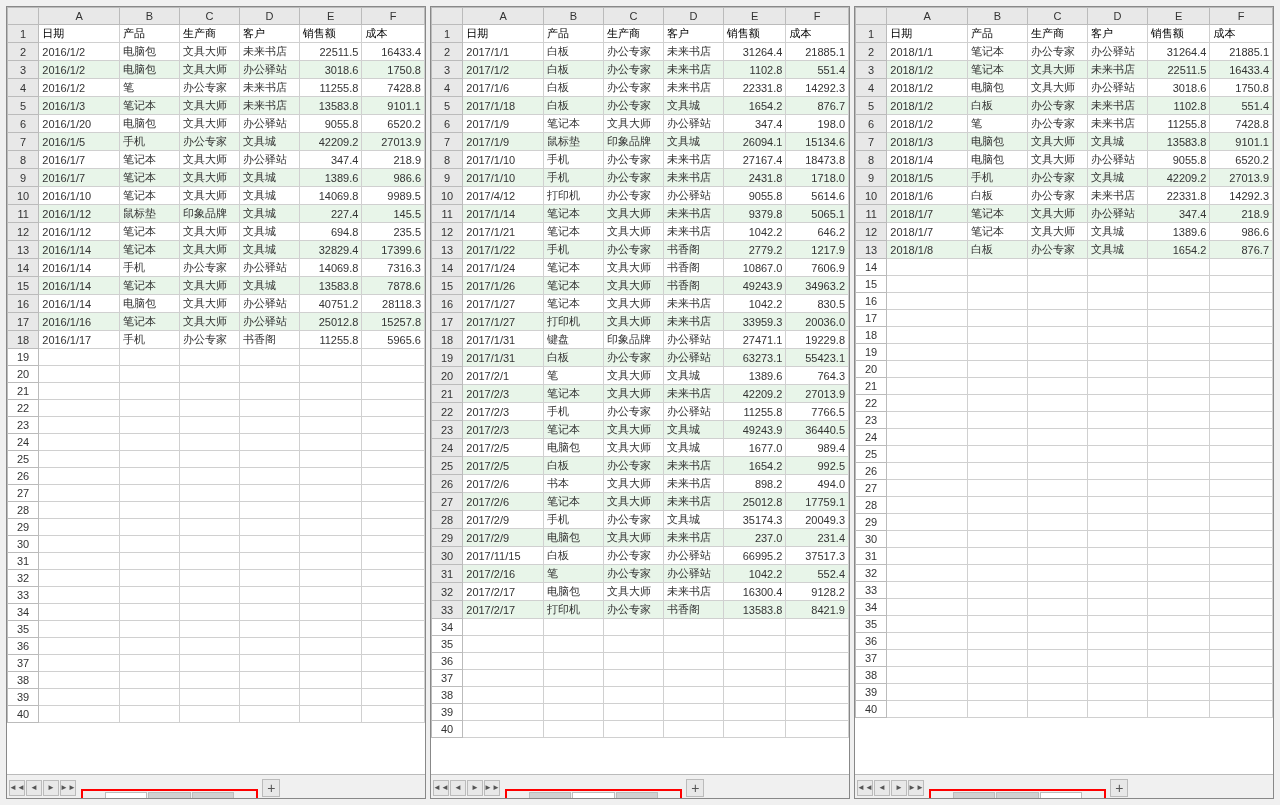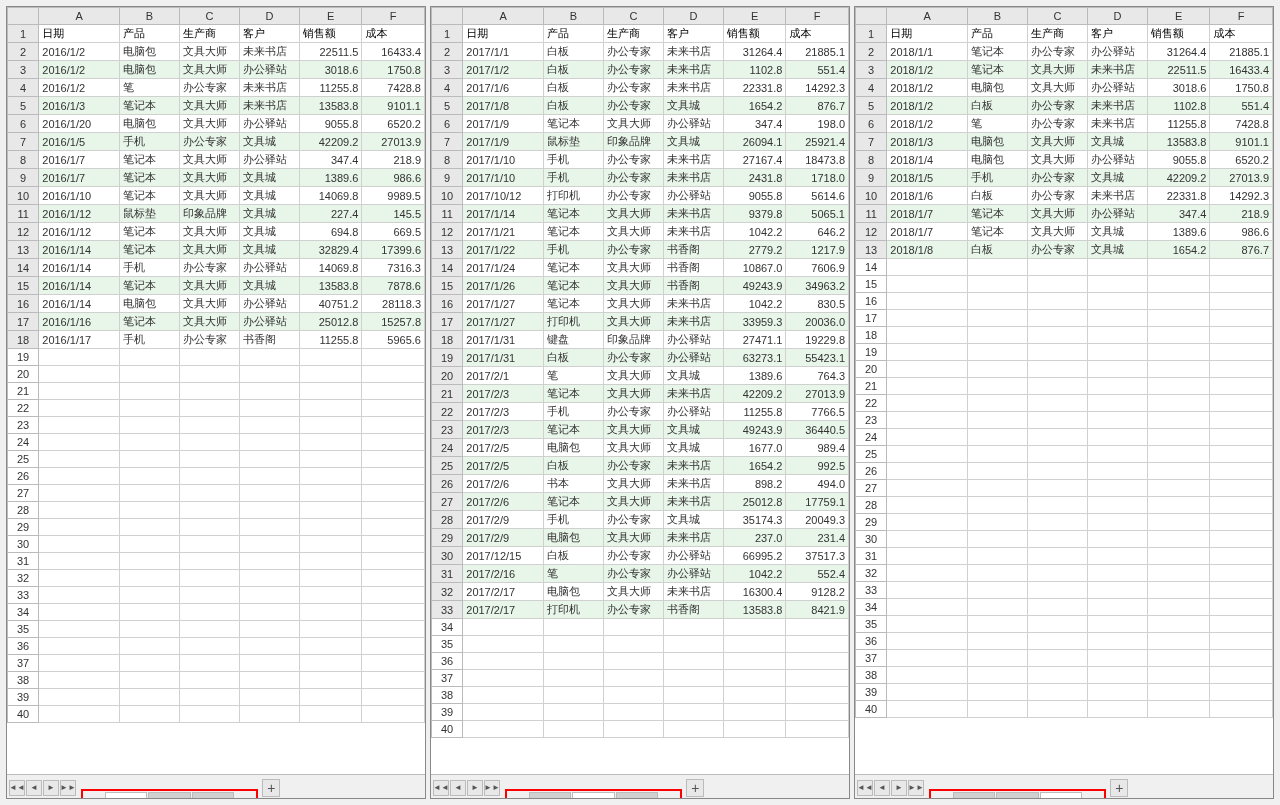--- a/index.html
+++ b/index.html
@@ -264,21 +264,21 @@
               <td class="data-cell num-cell">227.4</td>
               <td class="data-cell num-cell">145.5</td>
             </tr>
             <tr class="data-row">
               <td class="row-header">12</td>
               <td class="data-cell">2016/1/12</td>
               <td class="data-cell">笔记本</td>
               <td class="data-cell">文具大师</td>
               <td class="data-cell">文具城</td>
               <td class="data-cell num-cell">694.8</td>
-              <td class="data-cell num-cell">669.5</td>
+              <td class="data-cell num-cell">235.5</td>
             </tr>
             <tr class="data-row">
               <td class="row-header">13</td>
               <td class="data-cell">2016/1/14</td>
               <td class="data-cell">笔记本</td>
               <td class="data-cell">文具大师</td>
               <td class="data-cell">文具城</td>
               <td class="data-cell num-cell">32829.4</td>
               <td class="data-cell num-cell">17399.6</td>
             </tr>
@@ -597,21 +597,21 @@
               <td class="row-header">4</td>
               <td class="data-cell">2017/1/6</td>
               <td class="data-cell">白板</td>
               <td class="data-cell">办公专家</td>
               <td class="data-cell">未来书店</td>
               <td class="data-cell num-cell">22331.8</td>
               <td class="data-cell num-cell">14292.3</td>
             </tr>
             <tr class="data-row">
               <td class="row-header">5</td>
-              <td class="data-cell">2017/1/8</td>
+              <td class="data-cell">2017/1/18</td>
               <td class="data-cell">白板</td>
               <td class="data-cell">办公专家</td>
               <td class="data-cell">文具城</td>
               <td class="data-cell num-cell">1654.2</td>
               <td class="data-cell num-cell">876.7</td>
             </tr>
             <tr class="data-row">
               <td class="row-header">6</td>
               <td class="data-cell">2017/1/9</td>
               <td class="data-cell">笔记本</td>
@@ -620,21 +620,21 @@
               <td class="data-cell num-cell">347.4</td>
               <td class="data-cell num-cell">198.0</td>
             </tr>
             <tr class="data-row">
               <td class="row-header">7</td>
               <td class="data-cell">2017/1/9</td>
               <td class="data-cell">鼠标垫</td>
               <td class="data-cell">印象品牌</td>
               <td class="data-cell">文具城</td>
               <td class="data-cell num-cell">26094.1</td>
-              <td class="data-cell num-cell">25921.4</td>
+              <td class="data-cell num-cell">15134.6</td>
             </tr>
             <tr class="data-row">
               <td class="row-header">8</td>
               <td class="data-cell">2017/1/10</td>
               <td class="data-cell">手机</td>
               <td class="data-cell">办公专家</td>
               <td class="data-cell">未来书店</td>
               <td class="data-cell num-cell">27167.4</td>
               <td class="data-cell num-cell">18473.8</td>
             </tr>
@@ -642,21 +642,21 @@
               <td class="row-header">9</td>
               <td class="data-cell">2017/1/10</td>
               <td class="data-cell">手机</td>
               <td class="data-cell">办公专家</td>
               <td class="data-cell">未来书店</td>
               <td class="data-cell num-cell">2431.8</td>
               <td class="data-cell num-cell">1718.0</td>
             </tr>
             <tr class="data-row">
               <td class="row-header">10</td>
-              <td class="data-cell">2017/10/12</td>
+              <td class="data-cell">2017/4/12</td>
               <td class="data-cell">打印机</td>
               <td class="data-cell">办公专家</td>
               <td class="data-cell">办公驿站</td>
               <td class="data-cell num-cell">9055.8</td>
               <td class="data-cell num-cell">5614.6</td>
             </tr>
             <tr class="data-row">
               <td class="row-header">11</td>
               <td class="data-cell">2017/1/14</td>
               <td class="data-cell">笔记本</td>
@@ -822,21 +822,21 @@
               <td class="row-header">29</td>
               <td class="data-cell">2017/2/9</td>
               <td class="data-cell">电脑包</td>
               <td class="data-cell">文具大师</td>
               <td class="data-cell">未来书店</td>
               <td class="data-cell num-cell">237.0</td>
               <td class="data-cell num-cell">231.4</td>
             </tr>
             <tr class="data-row">
               <td class="row-header">30</td>
-              <td class="data-cell">2017/12/15</td>
+              <td class="data-cell">2017/11/15</td>
               <td class="data-cell">白板</td>
               <td class="data-cell">办公专家</td>
               <td class="data-cell">办公驿站</td>
               <td class="data-cell num-cell">66995.2</td>
               <td class="data-cell num-cell">37517.3</td>
             </tr>
             <tr class="data-row">
               <td class="row-header">31</td>
               <td class="data-cell">2017/2/16</td>
               <td class="data-cell">笔</td>

